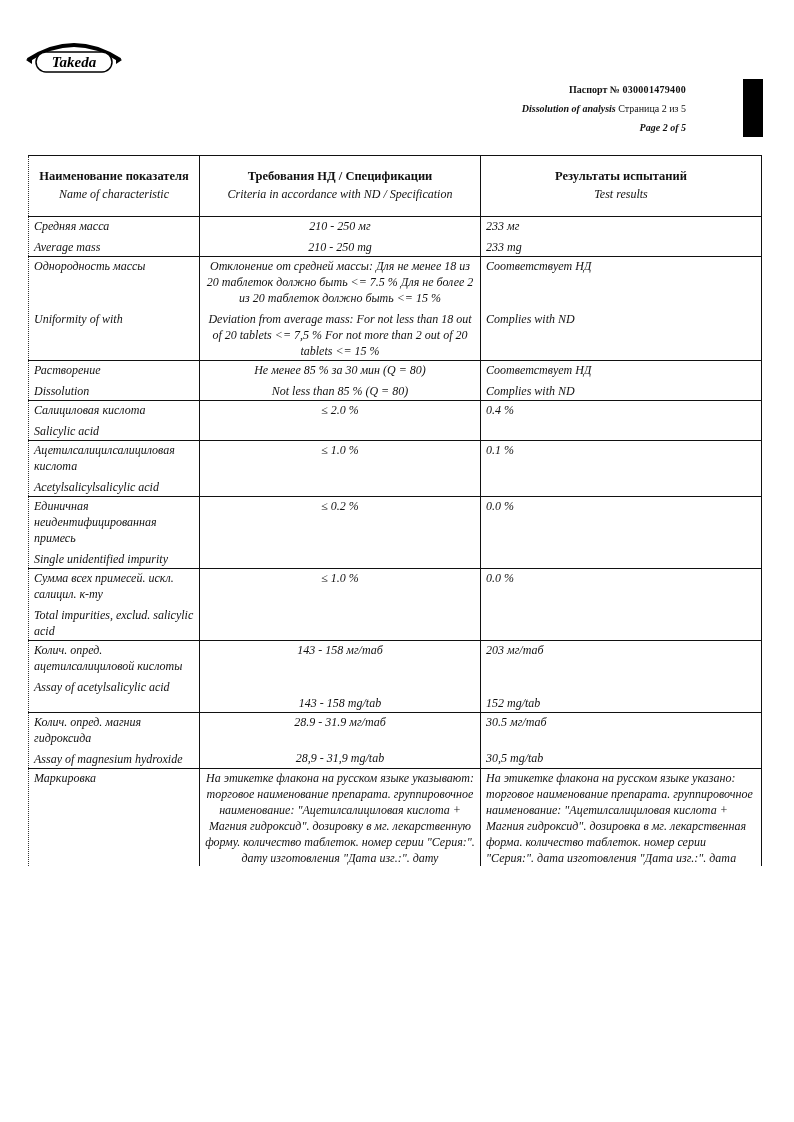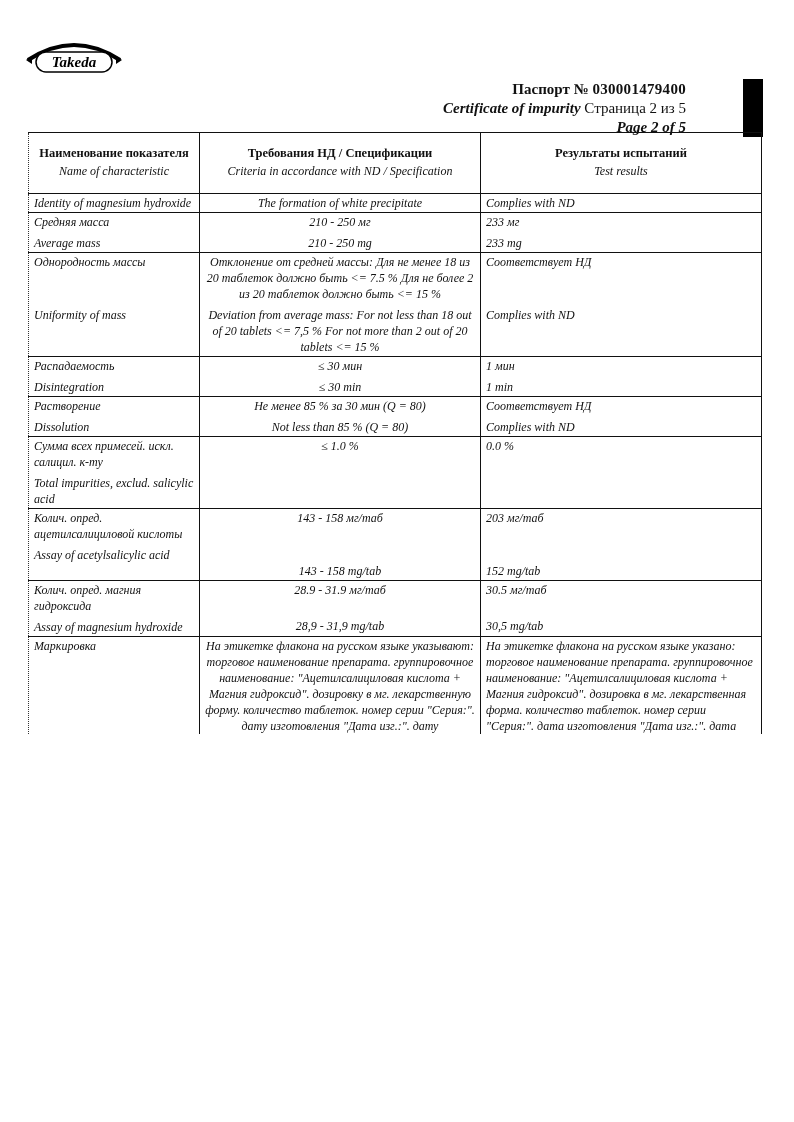--- a/index.html
+++ b/index.html
@@ -7,32 +7,32 @@
     width: 794px; height: 1122px; position: relative; overflow: hidden;
     font-family: "Liberation Serif", "DejaVu Serif", serif;
     color: #111;
   }
   .logo {
     position: absolute; left: 24px; top: 36px; width: 100px; height: 40px;
   }
   .logo svg { width: 100%; height: 100%; display: block; }
   .header-block {
     position: absolute; right: 108px; top: 80px; text-align: right;
-    font-size: 15px; line-height: 19px;
+    font-size: 10px; line-height: 19px;
   }
   .header-block .passport-label { font-weight: bold; }
   .header-block .passport-number { font-weight: bold; letter-spacing: 0.3px; }
   .header-block .cert-label { font-weight: bold; font-style: italic; }
   .header-block .page-en { font-weight: bold; font-style: italic; text-align: center; }
   .marker-bar {
     position: absolute; left: 743px; top: 79px; width: 20px; height: 58px;
     background: #000;
   }
   table.coa {
-    position: absolute; left: 28px; top: 132px; width: 733px;
+    position: absolute; left: 28px; top: 155px; width: 733px;
     border-collapse: collapse; table-layout: fixed;
     font-size: 12px; line-height: 16px;
   }
   table.coa col.c1 { width: 171px; }
   table.coa col.c2 { width: 281px; }
   table.coa col.c3 { width: 281px; }
   table.coa th, table.coa td {
     border: 1px solid #111; vertical-align: top;
     padding: 1px 5px 1px 5px;
   }
@@ -62,21 +62,21 @@
     <text x="50" y="31" text-anchor="middle" font-family="Liberation Serif, serif" font-style="italic" font-weight="bold" font-size="15" fill="#000">Takeda</text>
   </svg>
 </div>
 
 <div class="header-block">
   <div>
     <span class="passport-label">Паспорт №</span>
     <span class="passport-number">030001479400</span>
   </div>
   <div>
-    <span class="cert-label">Certificate of impurity</span>
+    <span class="cert-label">Dissolution of analysis</span>
     <span>Страница 2 из 5</span>
   </div>
   <div>
     <span class="page-en">Page 2 of 5</span>
   </div>
 </div>
 
 <div class="marker-bar"></div>
 
 <table class="coa">
@@ -96,108 +96,119 @@
         <span class="en">Criteria in accordance with ND / Specification</span>
       </th>
       <th>
         <span class="ru">Результаты испытаний</span>
         <span class="en">Test results</span>
       </th>
     </tr>
   </thead>
   <tbody>
 
-    <tr>
-      <td>
-          <span class="en">Identity of magnesium hydroxide</span>
-        </td>
-      <td>
-          <span class="en">The formation of white precipitate</span>
-        </td>
-      <td>
+
+    <tr>
+      <td>
+          <span class="ru">Средняя масса</span>
+          <span class="gap"></span>
+          <span class="en">Average mass</span>
+        </td>
+      <td>
+          <span class="ru">210 - 250 мг</span>
+          <span class="gap"></span>
+          <span class="en">210 - 250 mg</span>
+        </td>
+      <td>
+          <span class="ru">233 мг</span>
+          <span class="gap"></span>
+          <span class="en">233 mg</span>
+        </td>
+    </tr>
+
+    <tr>
+      <td>
+          <span class="ru">Однородность массы</span>
+          <span style="display:block;height:37px;"></span>
+          <span class="en">Uniformity of with</span>
+        </td>
+      <td>
+          <span class="ru">Отклонение от средней массы: Для не менее 18 из 20 таблеток должно быть &lt;= 7.5 % Для не более 2 из 20 таблеток должно быть &lt;= 15 %</span>
+          <span class="gap"></span>
+          <span class="en">Deviation from average mass: For not less than 18 out of 20 tablets &lt;= 7,5 % For not more than 2 out of 20 tablets &lt;= 15 %</span>
+        </td>
+      <td>
+          <span class="ru">Соответствует НД</span>
+          <span style="display:block;height:37px;"></span>
           <span class="en">Complies with ND</span>
         </td>
     </tr>
 
-    <tr>
-      <td>
-          <span class="ru">Средняя масса</span>
-          <span class="gap"></span>
-          <span class="en">Average mass</span>
-        </td>
-      <td>
-          <span class="ru">210 - 250 мг</span>
-          <span class="gap"></span>
-          <span class="en">210 - 250 mg</span>
-        </td>
-      <td>
-          <span class="ru">233 мг</span>
-          <span class="gap"></span>
-          <span class="en">233 mg</span>
-        </td>
-    </tr>
-
-    <tr>
-      <td>
-          <span class="ru">Однородность массы</span>
-          <span style="display:block;height:37px;"></span>
-          <span class="en">Uniformity of mass</span>
-        </td>
-      <td>
-          <span class="ru">Отклонение от средней массы: Для не менее 18 из 20 таблеток должно быть &lt;= 7.5 % Для не более 2 из 20 таблеток должно быть &lt;= 15 %</span>
-          <span class="gap"></span>
-          <span class="en">Deviation from average mass: For not less than 18 out of 20 tablets &lt;= 7,5 % For not more than 2 out of 20 tablets &lt;= 15 %</span>
+
+    <tr>
+      <td>
+          <span class="ru">Растворение</span>
+          <span class="gap"></span>
+          <span class="en">Dissolution</span>
+        </td>
+      <td>
+          <span class="ru">Не менее 85 % за 30 мин (Q = 80)</span>
+          <span class="gap"></span>
+          <span class="en">Not less than 85 % (Q = 80)</span>
         </td>
       <td>
           <span class="ru">Соответствует НД</span>
-          <span style="display:block;height:37px;"></span>
+          <span class="gap"></span>
           <span class="en">Complies with ND</span>
         </td>
     </tr>
 
-    <tr>
-      <td>
-          <span class="ru">Распадаемость</span>
-          <span class="gap"></span>
-          <span class="en">Disintegration</span>
-        </td>
-      <td>
-          <span class="ru">≤ 30 мин</span>
-          <span class="gap"></span>
-          <span class="en">≤ 30 min</span>
-        </td>
-      <td>
-          <span class="ru">1 мин</span>
-          <span class="gap"></span>
-          <span class="en">1 min</span>
-        </td>
-    </tr>
-
-    <tr>
-      <td>
-          <span class="ru">Растворение</span>
-          <span class="gap"></span>
-          <span class="en">Dissolution</span>
-        </td>
-      <td>
-          <span class="ru">Не менее 85 % за 30 мин (Q = 80)</span>
-          <span class="gap"></span>
-          <span class="en">Not less than 85 % (Q = 80)</span>
-        </td>
-      <td>
-          <span class="ru">Соответствует НД</span>
-          <span class="gap"></span>
-          <span class="en">Complies with ND</span>
-        </td>
-    </tr>
-
-
-
-
-
+
+    <tr>
+      <td>
+          <span class="ru">Салициловая кислота</span>
+          <span class="gap"></span>
+          <span class="en">Salicylic acid</span>
+        </td>
+      <td>
+          <span class="ru">≤ 2.0 %</span>
+        </td>
+      <td>
+          <span class="ru">0.4 %</span>
+        </td>
+    </tr>
+
+    <tr>
+      <td>
+          <span class="ru">Ацетилсалицилсалициловая кислота</span>
+          <span class="gap"></span>
+          <span class="en">Acetylsalicylsalicylic acid</span>
+        </td>
+      <td>
+          <span class="ru">≤ 1.0 %</span>
+        </td>
+      <td>
+          <span class="ru">0.1 %</span>
+        </td>
+    </tr>
+
+
+    <tr>
+      <td>
+          <span class="ru">Единичная неидентифицированная примесь</span>
+          <span class="gap"></span>
+          <span class="en">Single unidentified impurity</span>
+        </td>
+      <td>
+          <span class="ru">≤ 0.2 %</span>
+        </td>
+      <td>
+          <span class="ru">0.0 %</span>
+        </td>
+    </tr>
 
     <tr>
       <td>
           <span class="ru">Сумма всех примесей. искл. салицил. к-ту</span>
           <span class="gap"></span>
           <span class="en">Total impurities, exclud. salicylic acid</span>
         </td>
       <td>
           <span class="ru">≤ 1.0 %</span>
         </td>

